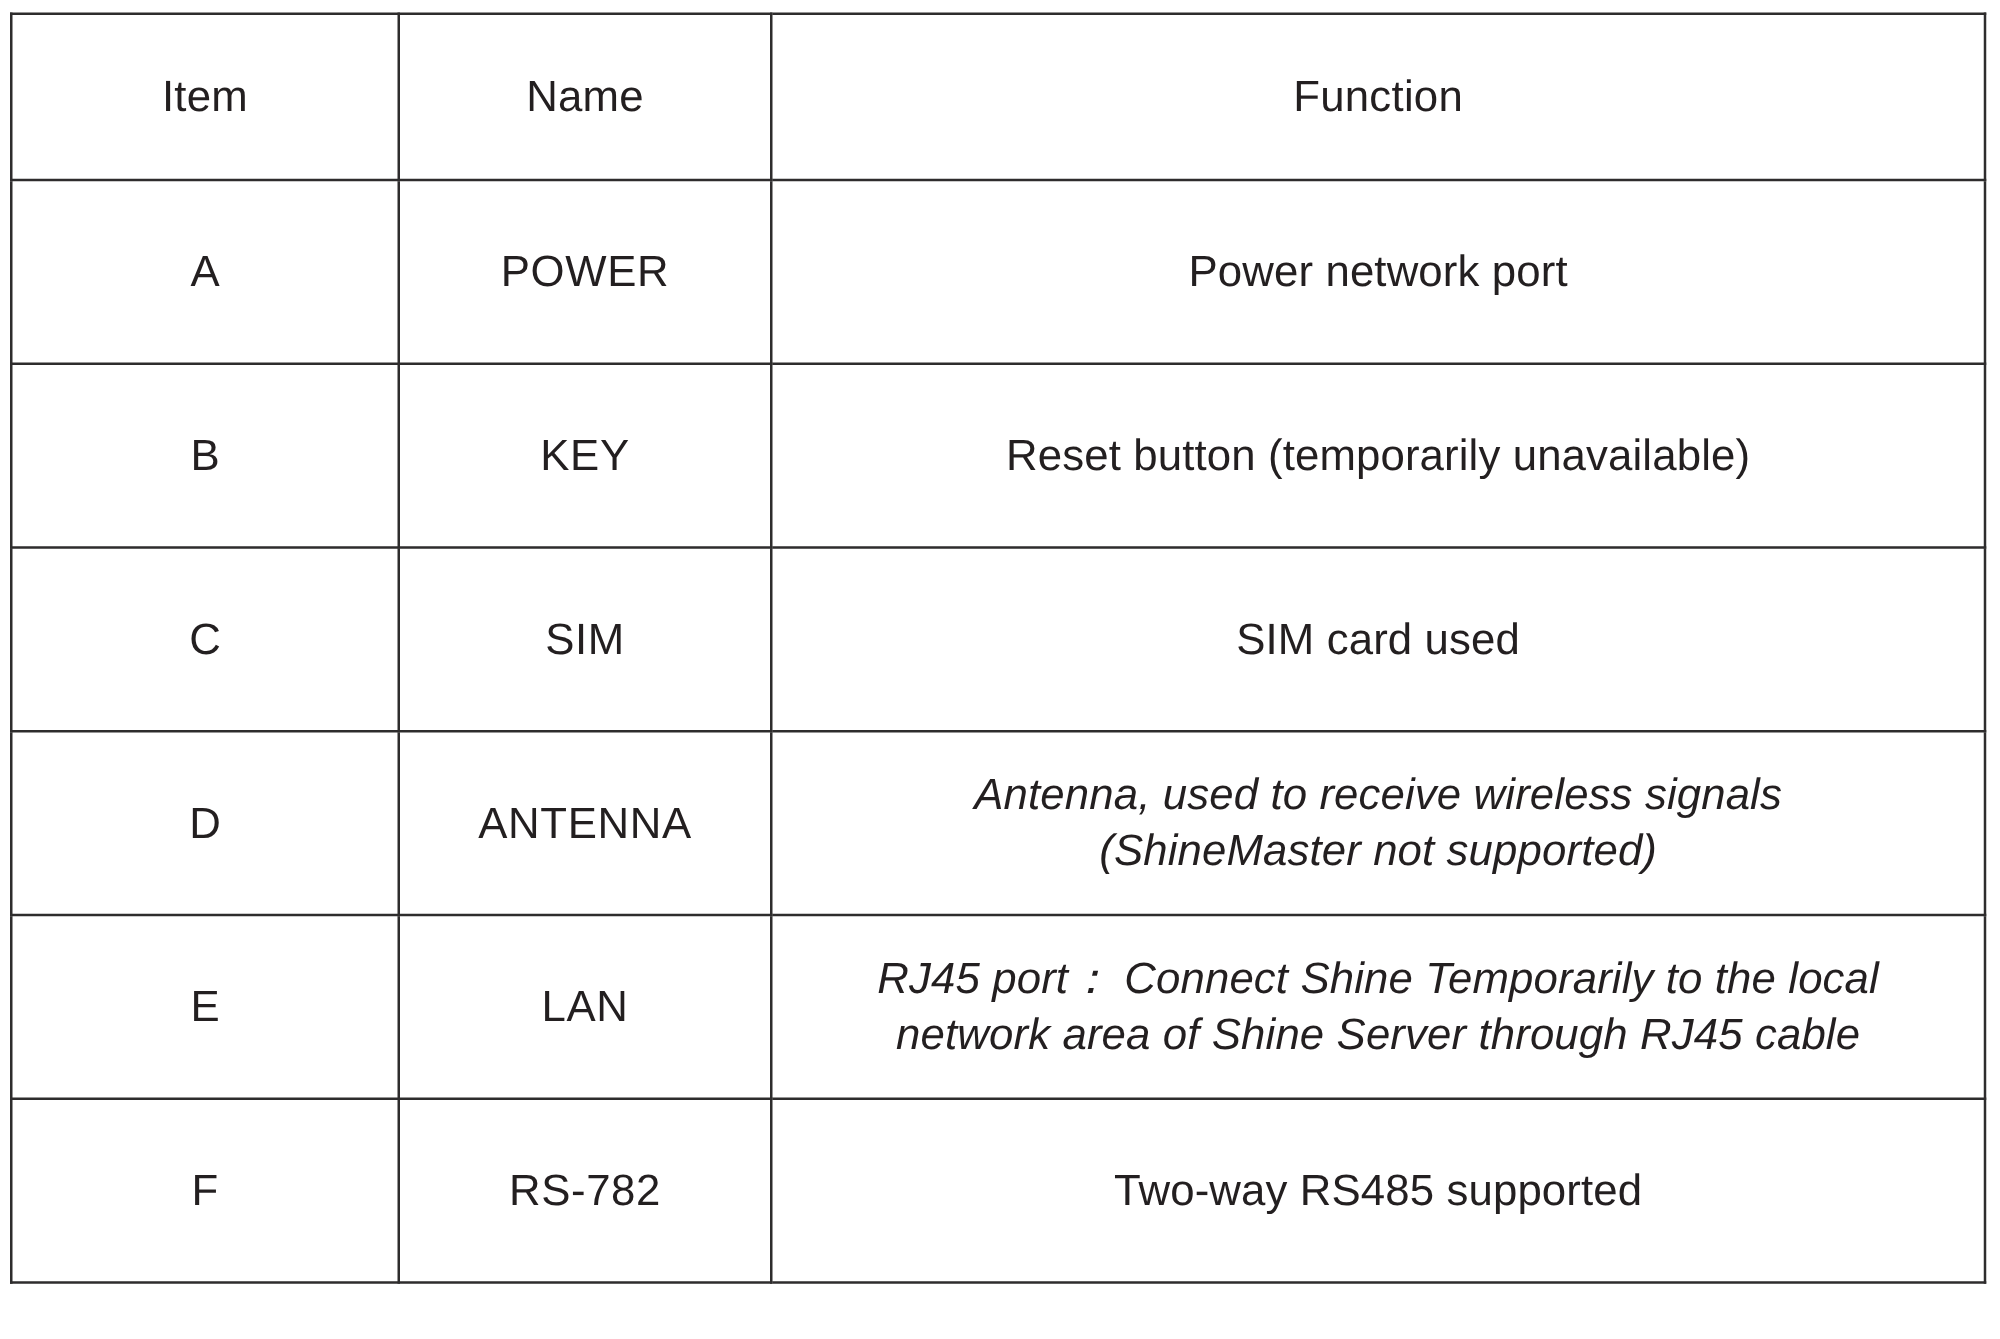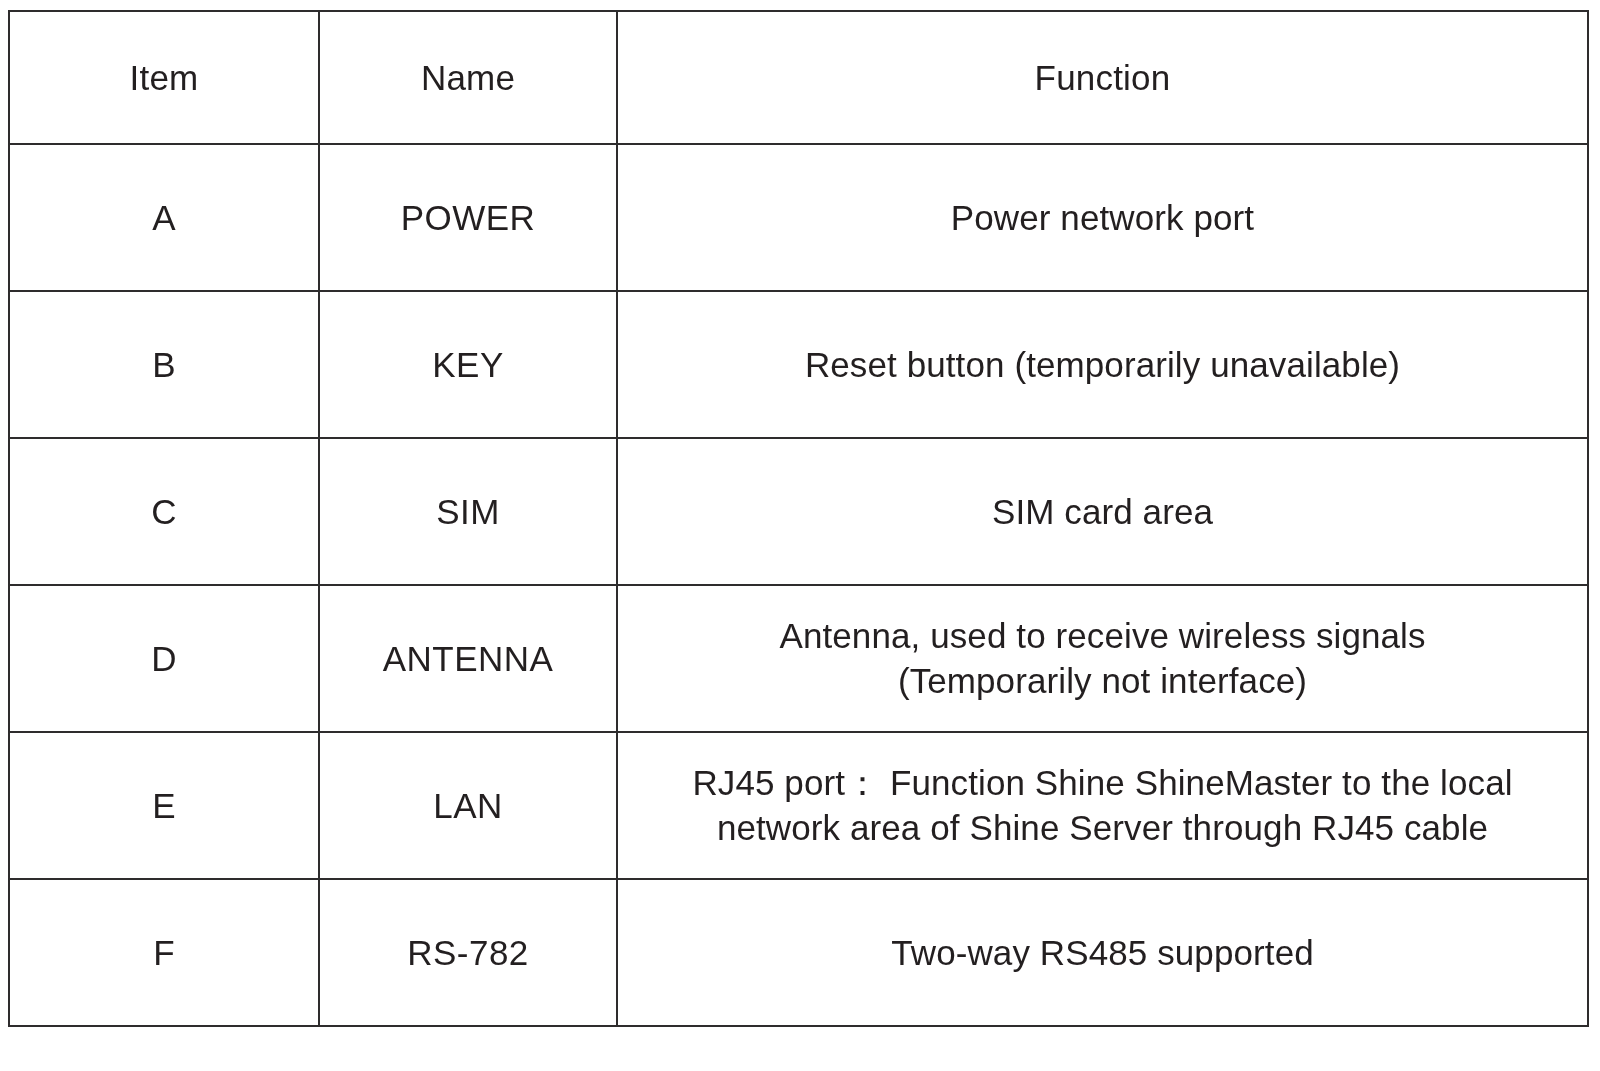--- a/index.html
+++ b/index.html
@@ -75,20 +75,21 @@
 
   .cell-function {
     font-size: 35px;
     letter-spacing: 0.1px;
     border-radius: 11px;
   }
 
   
   .cell-function.multiline {
     line-height: 1.28;
+    font-style: italic;
   }
 
   .fn-line {
     display: block;
     white-space: nowrap;
   }
 </style>
 </head>
 <body>
 
@@ -124,38 +125,38 @@
         <td class="cell-name">KEY</td>
         <td class="cell-function">
           <span class="fn-line">Reset button (temporarily unavailable)</span>
         </td>
       </tr>
 
       <tr>
         <td class="cell-item">C</td>
         <td class="cell-name">SIM</td>
         <td class="cell-function">
-          <span class="fn-line">SIM card area</span>
+          <span class="fn-line">SIM card used</span>
         </td>
       </tr>
 
       <tr>
         <td class="cell-item">D</td>
         <td class="cell-name">ANTENNA</td>
         <td class="cell-function multiline">
           <span class="fn-line">Antenna, used to receive wireless signals</span>
-          <span class="fn-line">(Temporarily not interface)</span>
+          <span class="fn-line">(ShineMaster not supported)</span>
         </td>
       </tr>
 
       <tr>
         <td class="cell-item">E</td>
         <td class="cell-name">LAN</td>
         <td class="cell-function multiline">
-          <span class="fn-line">RJ45 port：  Function Shine ShineMaster to the local</span>
+          <span class="fn-line">RJ45 port：  Connect Shine Temporarily to the local</span>
           <span class="fn-line">network area of Shine Server through RJ45 cable</span>
         </td>
       </tr>
 
       <tr>
         <td class="cell-item">F</td>
         <td class="cell-name">RS-782</td>
         <td class="cell-function">
           <span class="fn-line">Two-way RS485 supported</span>
         </td>

